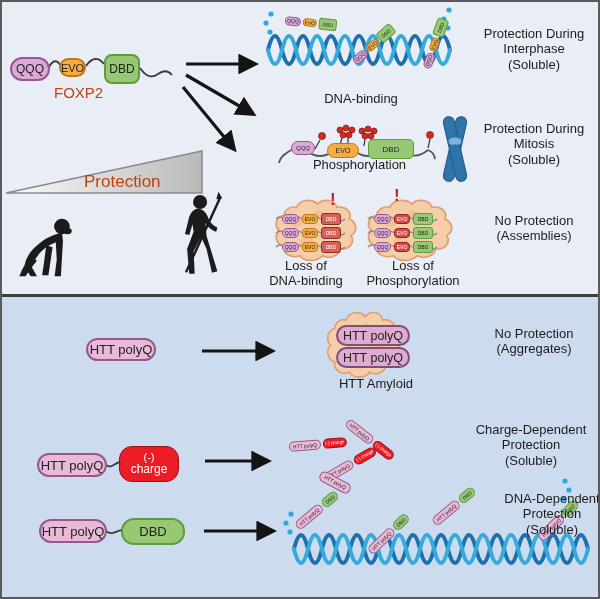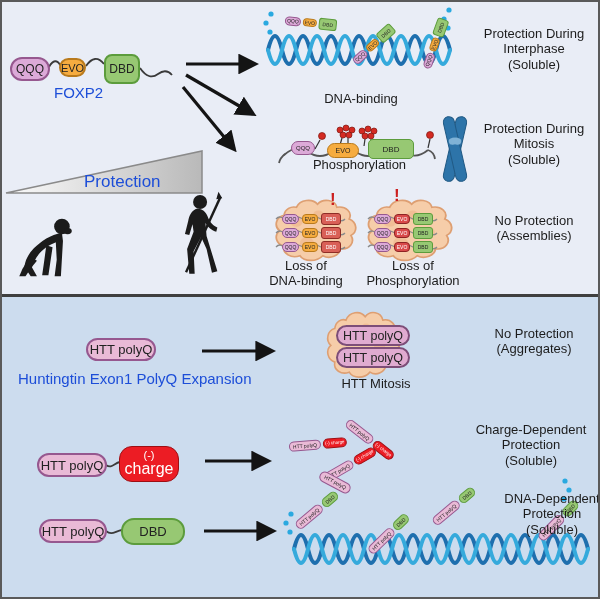--- a/index.html
+++ b/index.html
@@ -3,21 +3,21 @@
 <meta charset="utf-8">
 <style>
   html,body{margin:0;padding:0;background:#ffffff;font-family:"Liberation Sans",sans-serif;}
   .figure{position:relative;width:600px;height:599px;border:2px solid #5a5a5a;box-sizing:border-box;overflow:hidden;}
   .top-bg{position:absolute;left:0;top:0;width:100%;height:292px;background:#e9edf6;}
   .bot-bg{position:absolute;left:0;top:295px;width:100%;height:302px;background:#ccdcee;}
   .separator{position:absolute;left:0;top:292px;width:100%;height:3px;background:#3f3f3f;}
   svg.art{position:absolute;left:0;top:0;z-index:1;}
   .ov{position:absolute;z-index:2;}
   .txt{color:#1c1c1c;white-space:pre-line;text-align:center;line-height:1.18;}
-  .cap{color:#1d4ed8;white-space:nowrap;}
+  .cap{color:#c2410c;white-space:nowrap;}
   .pill{display:flex;align-items:center;justify-content:center;box-sizing:border-box;color:#222;}
   .qqq{background:#dcaad8;border:2px solid #96588f;border-radius:13px;}
   .evo{background:#f6ac40;border:2px solid #b97a1c;border-radius:10px;}
   .dbd{background:#97c873;border:2px solid #5c9c3c;border-radius:8px;}
   .htt{background:#e9bad6;border:2px solid #96588f;border-radius:13px;}
   .amypill{background:#e0abd0;border:2px solid #7d4e78;border-radius:11px;}
   .redbox{background:#ec1c24;border:1px solid #9e0e13;border-radius:13px;color:#fff;
           display:flex;flex-direction:column;align-items:center;justify-content:center;line-height:1.05;}
   .mini-row{position:absolute;display:flex;align-items:center;gap:2px;transform-origin:left center;z-index:2;}
   .m-pill{display:flex;align-items:center;justify-content:center;box-sizing:border-box;
@@ -247,32 +247,31 @@
   </div>
 
   <div class="ov txt" style="left:258px;top:256px;width:92px;font-size:13px;">Loss of
 DNA-binding</div>
   <div class="ov txt" style="left:352px;top:256px;width:118px;font-size:13px;">Loss of
 Phosphorylation</div>
   <div class="ov txt" style="left:468px;top:211px;width:128px;font-size:13px;">No Protection
 (Assemblies)</div>
 
   <div class="ov pill htt" style="left:84px;top:336px;width:70px;height:23px;font-size:13px;">HTT polyQ</div>
-  <div class="ov cap" style="left:16px;top:368px;font-size:15px;">Huntingtin Exon1 PolyQ Expansion</div>
 
   <div class="ov pill amypill" style="left:334px;top:323px;width:74px;height:21px;font-size:12.5px;">HTT polyQ</div>
   <div class="ov pill amypill" style="left:334px;top:345px;width:74px;height:21px;font-size:12.5px;">HTT polyQ</div>
-  <div class="ov txt" style="left:328px;top:374px;width:92px;font-size:13px;">HTT Mitosis</div>
+  <div class="ov txt" style="left:328px;top:374px;width:92px;font-size:13px;">HTT Amyloid</div>
   <div class="ov txt" style="left:468px;top:324px;width:128px;font-size:13px;">No Protection
 (Aggregates)</div>
 
   <div class="ov pill htt" style="left:35px;top:451px;width:70px;height:24px;font-size:13px;">HTT polyQ</div>
   <div class="ov redbox" style="left:117px;top:444px;width:58px;height:34px;">
     <span style="font-size:11px;">(-)</span>
-    <span style="font-size:16px;">charge</span>
+    <span style="font-size:12px;">charge</span>
   </div>
 
   <div class="mini-row" style="left:345px;top:415px;transform:rotate(38deg);">
     <span class="m-pill m-htt" style="width:32px;height:10px;font-size:5px;">HTT polyQ</span>
     <span class="m-pill m-red" style="width:24px;height:10px;font-size:4.5px;">(-) charge</span>
   </div>
   <div class="mini-row" style="left:287px;top:440px;transform:rotate(-5deg);">
     <span class="m-pill m-htt" style="width:32px;height:10px;font-size:5px;">HTT polyQ</span>
     <span class="m-pill m-red" style="width:24px;height:10px;font-size:4.5px;">(-) charge</span>
   </div>

